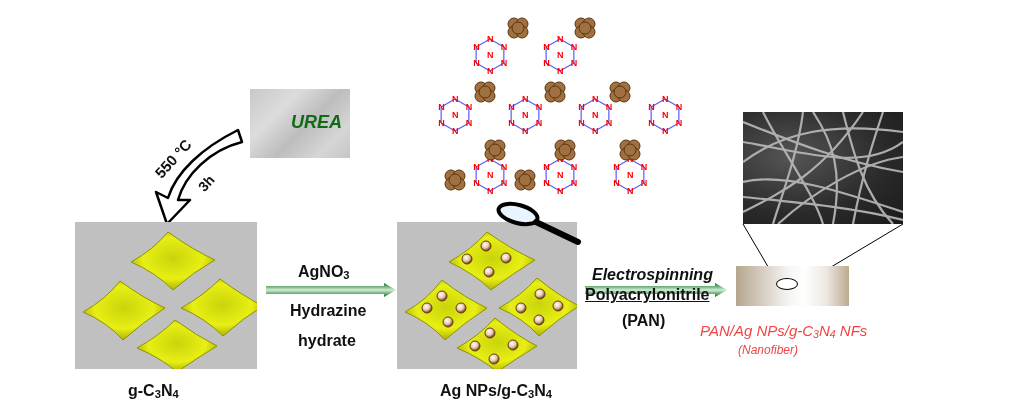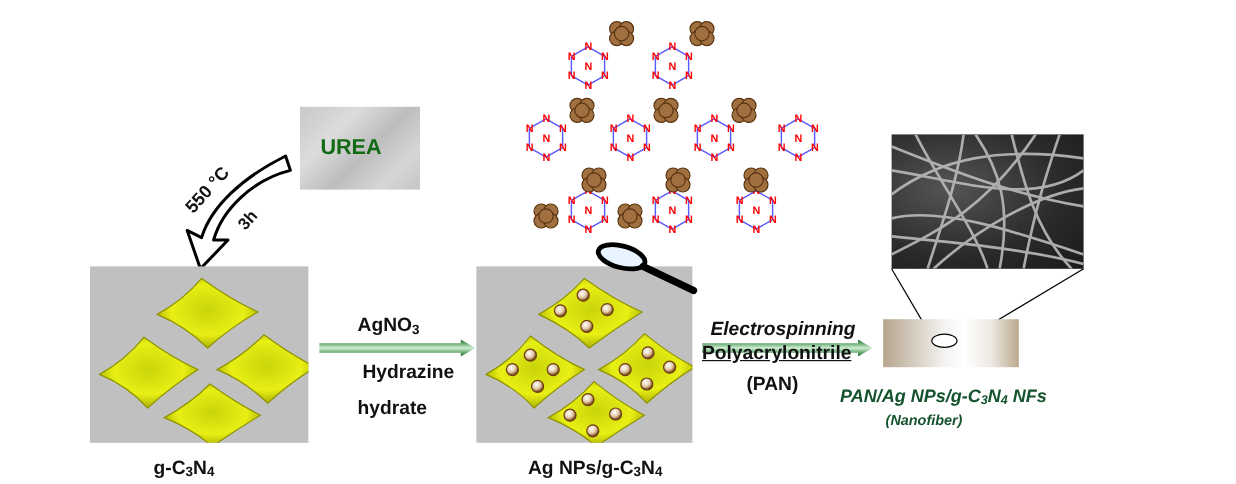--- a/index.html
+++ b/index.html
@@ -1,23 +1,23 @@
 <!DOCTYPE html>
 <html><head>
 <meta charset="utf-8">
 <style>
   html,body{margin:0;padding:0;background:#fff;}
   body{width:1030px;height:403px;position:relative;overflow:hidden;font-family:"Liberation Sans",sans-serif;}
   .abs{position:absolute;}
   .lbl{font-weight:bold;color:#111;font-size:16px;text-align:center;white-space:nowrap;}
-  .red{color:#14532d;font-style:italic;font-weight:bold;}
+  .red{color:#ef4444;font-style:italic;font-weight:normal;}
   sub{font-size:70%;vertical-align:-2px;}
   .panel{background:#bfc0bf;}
   .urea{background:linear-gradient(135deg,#c8c8c8 0%,#dcdcdc 30%,#bdbdbd 55%,#d6d6d6 80%,#c4c4c4 100%);}
-  .urea-text{color:#116b14;font-weight:bold;font-size:18px;}
+  .urea-text{color:#116b14;font-style:italic;font-weight:bold;font-size:18px;margin-left:24px;}
   .sem{background:radial-gradient(ellipse at 30% 40%,#555 0%,#2a2a2a 60%,#1a1a1a 100%);overflow:hidden;}
   .photo{background:linear-gradient(90deg,#b6a58d 0%,#d8d0c4 25%,#f4f3f1 45%,#ffffff 60%,#ece8e2 80%,#bca98e 100%);}
 </style>
 </head>
 <body>
 
 <div class="abs urea" style="left:250px;top:89px;width:100px;height:69px;">
   <div class="abs urea-text" style="left:17px;top:23px;">UREA</div>
 </div>
 
@@ -54,21 +54,21 @@
 <svg class="abs" style="left:266px;top:283px;" width="130" height="14" viewBox="0 0 130 14">
   <defs>
       <linearGradient id="ga" x1="0" y1="0" x2="0" y2="1">
         <stop offset="0%" stop-color="#0d6e1d"></stop>
         <stop offset="50%" stop-color="#cfeed3"></stop>
         <stop offset="100%" stop-color="#0d6e1d"></stop>
       </linearGradient>
     </defs>
   <path d="M0 3 L118 3 L118 0 L130 7 L118 14 L118 11 L0 11Z" fill="url(#ga)"></path>
 </svg>
-<div class="abs lbl" style="left:302px;top:302px;">Hydrazine</div>
+<div class="abs lbl" style="left:290px;top:302px;">Hydrazine</div>
 <div class="abs lbl" style="left:298px;top:320px;margin-top:12px;">hydrate</div>
 
 <div class="abs panel" style="left:397px;top:222px;width:180px;height:147px;">
   <svg width="180" height="147" viewBox="0 0 180 147">
     <defs>
       <radialGradient id="ag" cx="40%" cy="35%" r="60%">
           <stop offset="0%" stop-color="#fff"></stop>
           <stop offset="60%" stop-color="#e3c9a8"></stop>
           <stop offset="100%" stop-color="#7a4a1e"></stop>
         </radialGradient>

